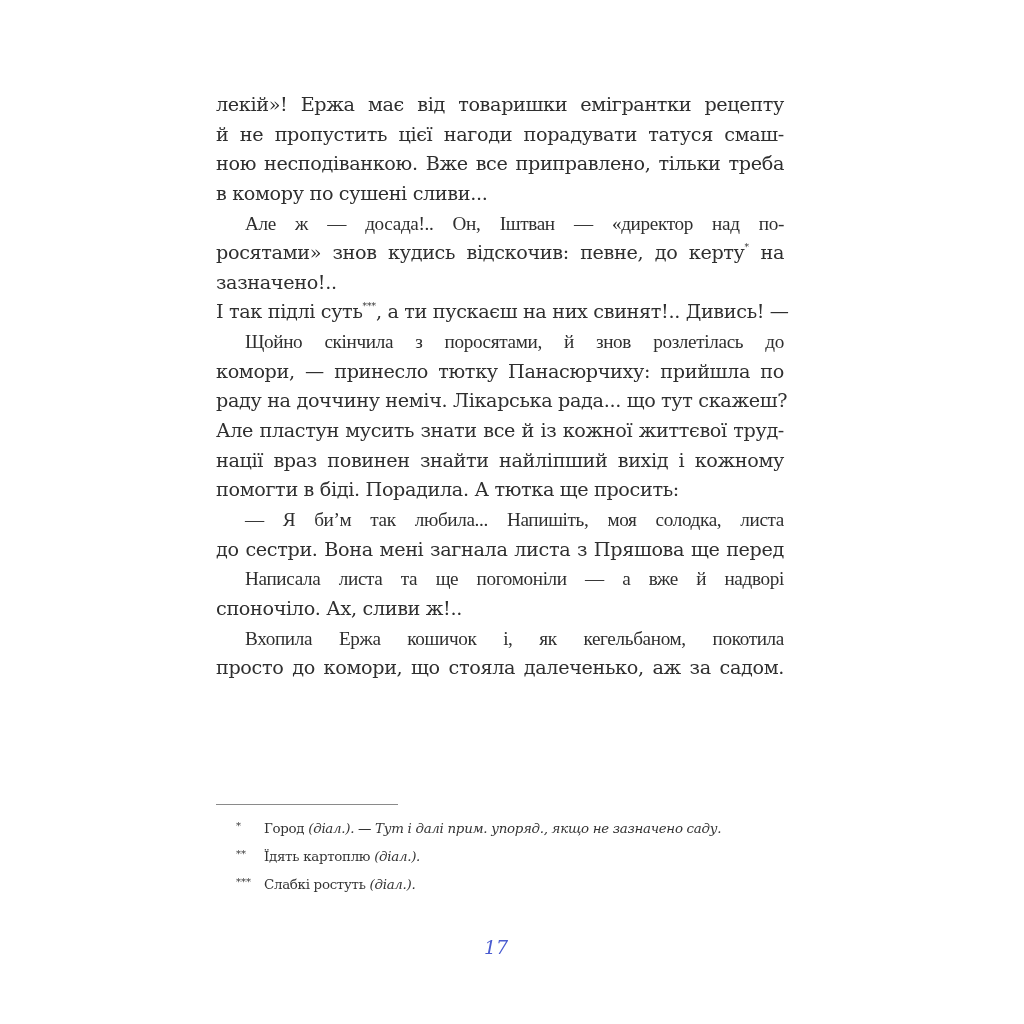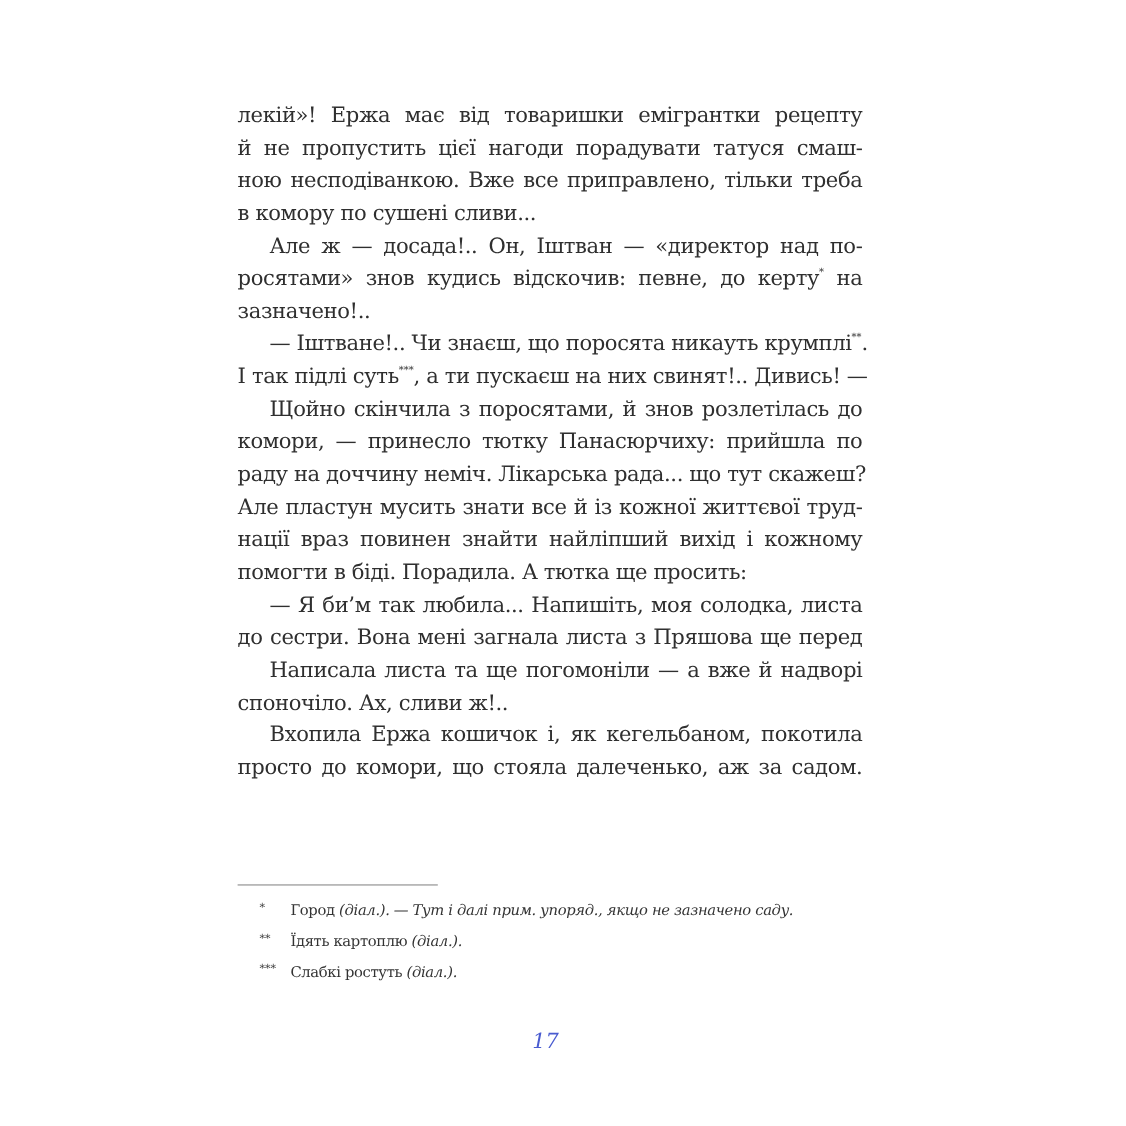--- a/index.html
+++ b/index.html
@@ -35,20 +35,21 @@
       white-space: nowrap;
       text-align: justify;
       text-align-last: justify;
       letter-spacing: -0.35px;
     }
     .line.last {
       text-align-last: left;
     }
     .line.indent {
       padding-left: 29px;
+      font-family: Liberation Serif, serif;
     }
     sup.fn {
       font-size: 9px;
       vertical-align: 9px;
       line-height: 0;
       letter-spacing: 0;
     }
     .footnote-rule {
       position: absolute;
       left: 216px;
@@ -105,21 +106,20 @@
   <div class="body-text">
     <span class="line">лекій»! Ержа має від товаришки емігрантки рецепту</span>
     <span class="line">й не пропустить цієї нагоди порадувати татуся смаш-</span>
     <span class="line">ною несподіванкою. Вже все приправлено, тільки треба</span>
     <span class="line last">в комору по сушені сливи...</span>
 
     <span class="line indent">Але ж — досада!.. Он, Іштван — «директор над по-</span>
     <span class="line"><span>росятами» знов кудись відскочив: певне, до керту</span><sup class="fn">*</sup><span> на</span></span>
     <span class="line last">зазначено!..</span>
 
-    <span class="line indent"><span>— Іштване!.. Чи знаєш, що поросята никауть крумплі</span><sup class="fn">**</sup><span>.</span></span>
     <span class="line"><span>І так підлі суть</span><sup class="fn">***</sup><span>, а ти пускаєш на них свинят!.. Дивись! —</span></span>
 
     <span class="line indent">Щойно скінчила з поросятами, й знов розлетілась до</span>
     <span class="line">комори, — принесло тютку Панасюрчиху: прийшла по</span>
     <span class="line">раду на доччину неміч. Лікарська рада... що тут скажеш?</span>
     <span class="line">Але пластун мусить знати все й із кожної життєвої труд-</span>
     <span class="line">нації враз повинен знайти найліпший вихід і кожному</span>
     <span class="line last">помогти в біді. Порадила. А тютка ще просить:</span>
 
     <span class="line indent">— Я би’м так любила... Напишіть, моя солодка, листа</span>

